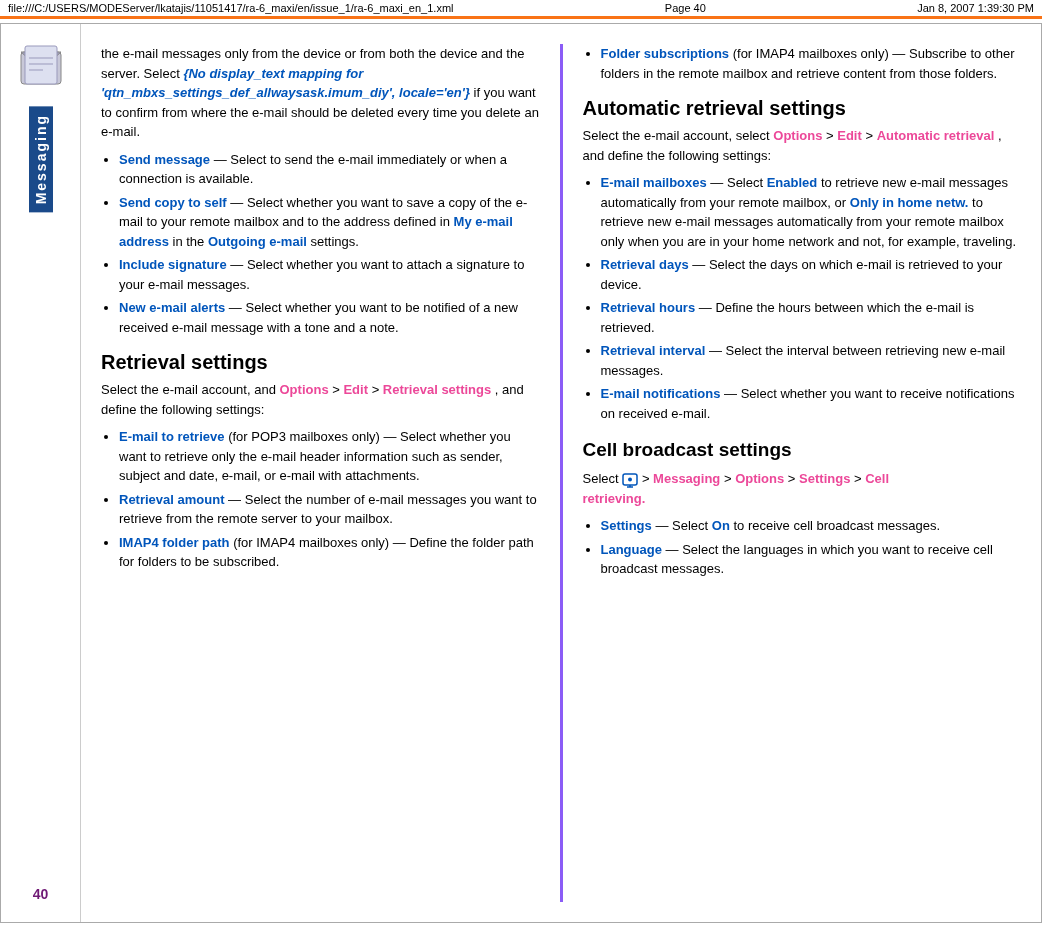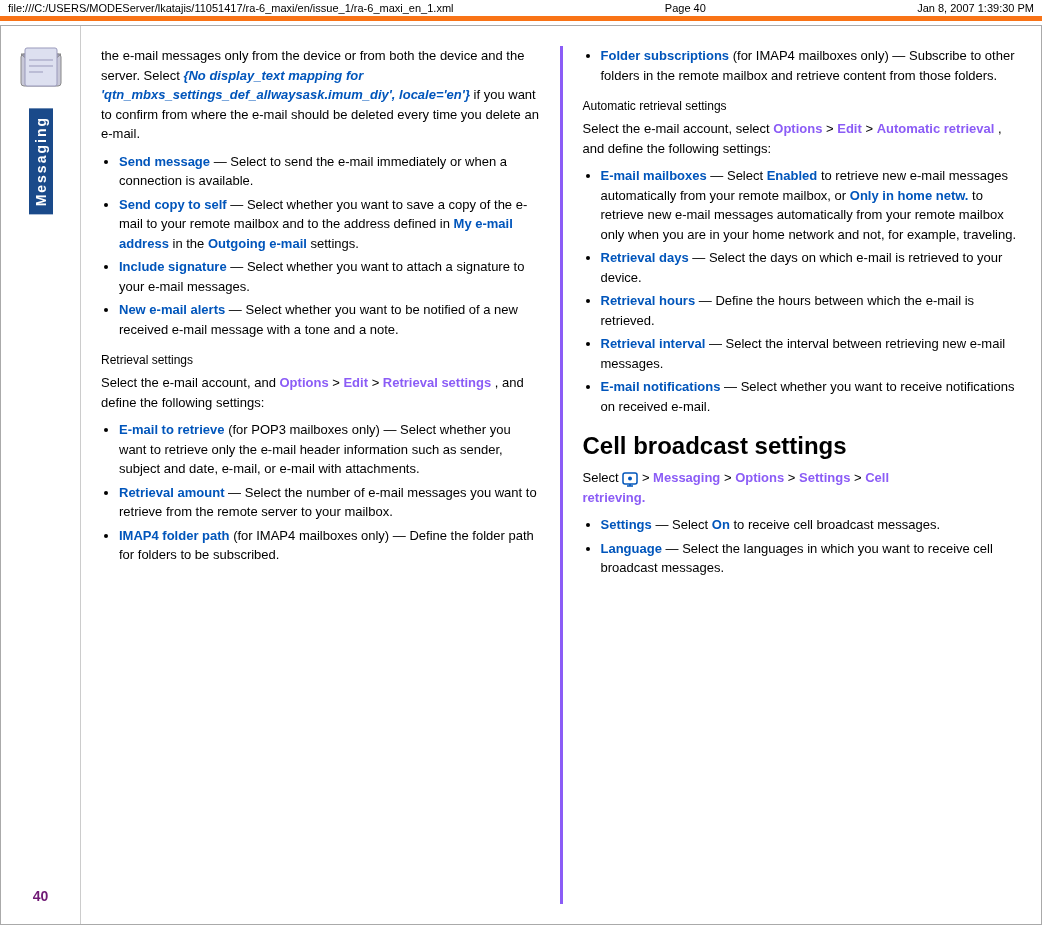--- a/index.html
+++ b/index.html
@@ -15,21 +15,21 @@
     }
 
     .top-bar {
       display: flex;
       justify-content: space-between;
       align-items: center;
       padding: 2px 8px;
       font-size: 11px;
       color: #000;
       background: #fff;
-      border-bottom: 5px solid #f97316;
+      border-bottom: 3px solid #f97316;
     }
 
     .page-container {
       display: flex;
       width: 1042px;
       height: 900px;
       background: #fff;
       border: 1px solid #aaa;
       margin: 4px auto 0 auto;
     }
@@ -86,28 +86,28 @@
       padding: 0 20px 0 20px;
     }
 
     p {
       font-size: 13px;
       line-height: 1.5;
       margin-bottom: 8px;
     }
 
     .section-heading {
-      font-size: 12px;
-      font-weight: normal;
+      font-size: 20px;
+      font-weight: bold;
       margin: 14px 0 6px 0;
       color: #000;
     }
 
     .section-heading-large {
-      font-size: 24px;
+      font-size: 19px;
       font-weight: bold;
       margin: 16px 0 8px 0;
       color: #000;
     }
 
     ul {
       list-style: disc;
       margin-left: 18px;
       margin-bottom: 8px;
     }
@@ -117,21 +117,21 @@
       line-height: 1.5;
       margin-bottom: 4px;
     }
 
     .link-blue {
       color: #0055bb;
       font-weight: bold;
     }
 
     .link-orange {
-      color: #8b5cf6;
+      color: #ec4899;
       font-weight: bold;
     }
 
     .code-text {
       font-style: italic;
       color: #0055bb;
       font-weight: bold;
     }
   </style>
 </head>

